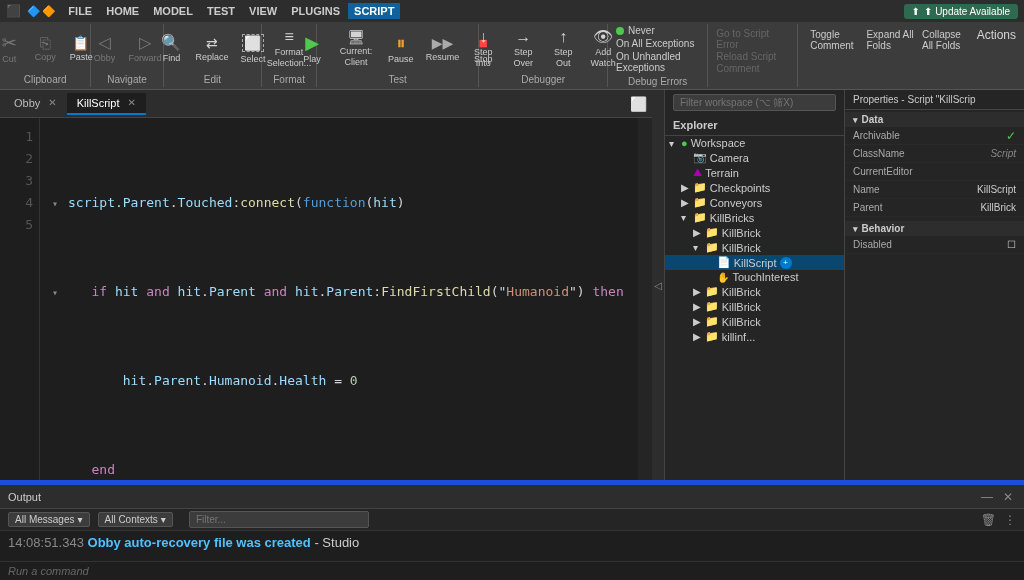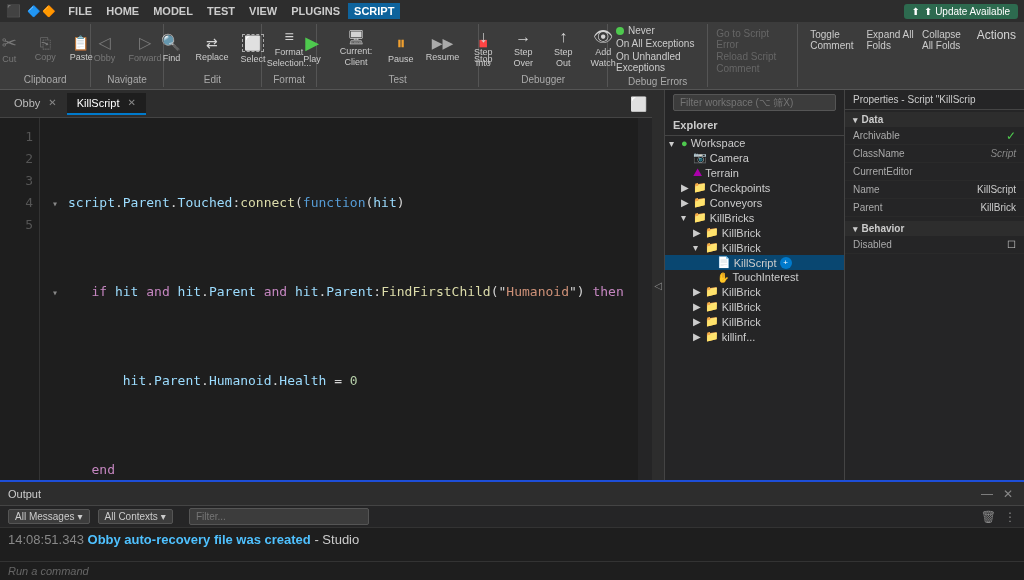--- a/index.html
+++ b/index.html
@@ -85,21 +85,21 @@
     .prop-row { display: flex; align-items: center; padding: 1px 8px; min-height: 18px; border-bottom: 1px solid #2a2a2a; }
     .prop-name { flex: 1; color: #aaa; font-size: 10px; }
     .prop-value { flex: 1; color: #ccc; font-size: 10px; text-align: right; }
     .prop-check { color: #4ec94e; font-size: 12px; }
     .prop-value.italic { color: #888; font-style: italic; }
 
     
     #right-toggle { width: 12px; background: #2d2d2d; cursor: pointer; display: flex; align-items: center; justify-content: center; }
 
     
-    #output-panel { height: 100px; background: #1e1e1e; border-top: 2px solid #1d4ed8; display: flex; flex-direction: column; }
+    #output-panel { height: 100px; background: #1e1e1e; border-top: 5px solid #1d4ed8; display: flex; flex-direction: column; }
     #output-header { display: flex; align-items: center; background: #2d2d2d; padding: 2px 8px; border-bottom: 1px solid #444; height: 24px; }
     #output-title { font-size: 11px; color: #ccc; flex: 1; }
     #output-controls { display: flex; gap: 4px; }
     .output-ctrl { font-size: 12px; color: #888; cursor: pointer; padding: 0 3px; }
     #output-toolbar { display: flex; align-items: center; padding: 2px 8px; gap: 8px; background: #252526; border-bottom: 1px solid #333; }
     .output-filter-btn { display: flex; align-items: center; gap: 3px; font-size: 10px; color: #ccc; background: #3c3c3c; border: 1px solid #555; padding: 1px 6px; cursor: pointer; border-radius: 2px; }
     #filter-input { flex: 1; margin: 0 8px; }
     #filter-input input { width: 180px; background: #3c3c3c; border: 1px solid #555; color: #ccc; font-size: 10px; padding: 2px 6px; outline: none; border-radius: 2px; }
     .output-icon-btn { color: #888; font-size: 12px; cursor: pointer; }
     #output-content { flex: 1; padding: 4px 8px; overflow-y: auto; font-size: 13px; }

